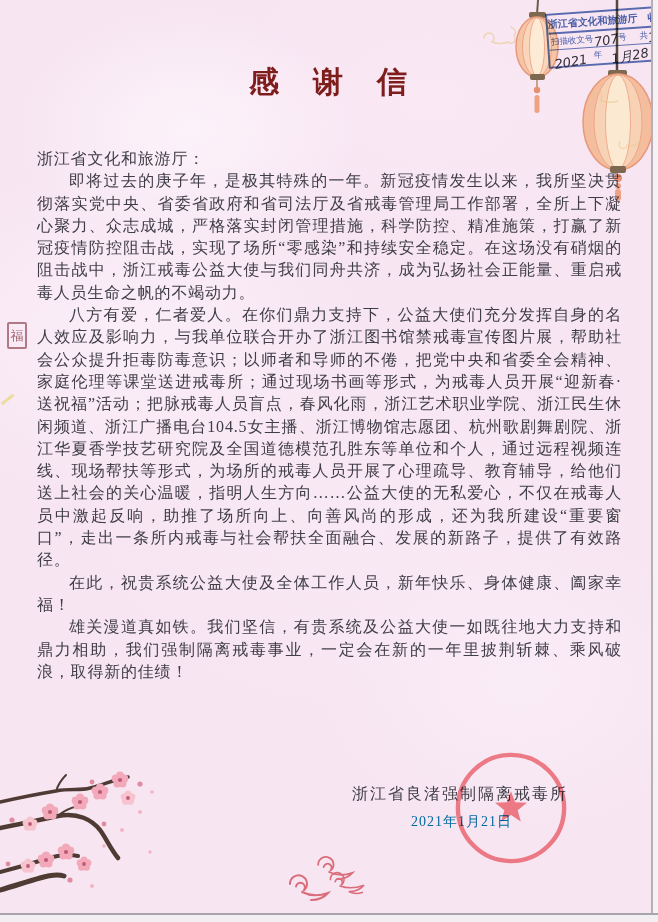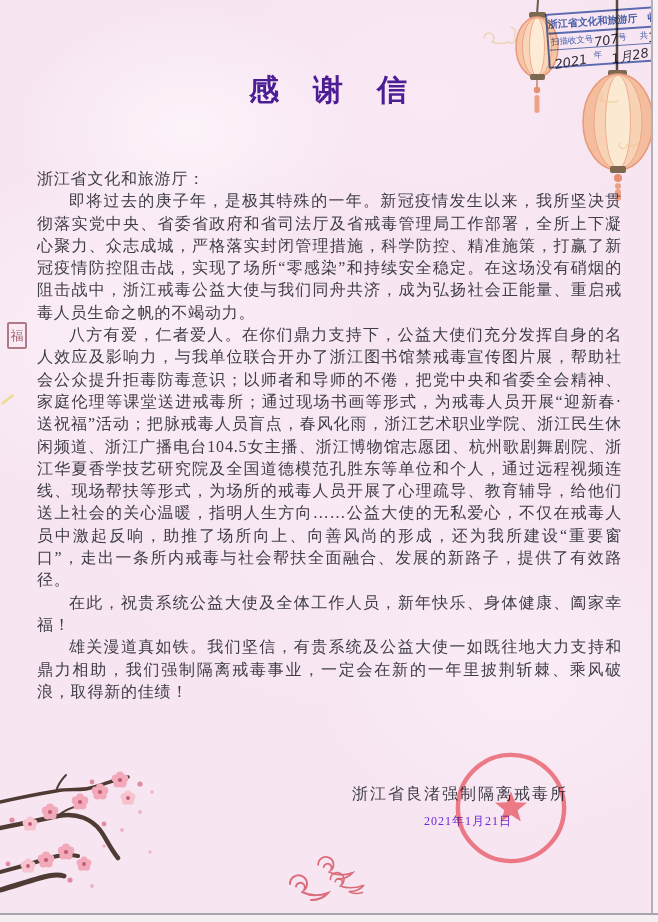--- a/index.html
+++ b/index.html
@@ -17,38 +17,38 @@
     position:absolute; inset:0; pointer-events:none;
     background:
       radial-gradient(170px 120px at 190px 130px, rgba(253,244,251,.9), rgba(253,244,251,0)),
       radial-gradient(210px 150px at 430px 100px, rgba(251,233,246,.8), rgba(251,233,246,0)),
       radial-gradient(230px 170px at 130px 330px, rgba(253,242,250,.7), rgba(253,242,250,0)),
       radial-gradient(260px 190px at 360px 520px, rgba(250,235,246,.6), rgba(250,235,246,0)),
       radial-gradient(200px 150px at 520px 680px, rgba(252,240,249,.6), rgba(252,240,249,0));
   }
   
   .title {
-    position:absolute; top:70px; left:0; width:100%;
+    position:absolute; top:62px; left:0; width:100%;
     text-align:center; font-size:30px; font-weight:bold;
-    color:#4c1d95; letter-spacing:2px; z-index:3; margin:0;
+    color:#7f1d1d; letter-spacing:2px; z-index:3; margin:0;
   }
   .letter-body {
     position:absolute; top:148px; left:37px; right:36px; z-index:3;
     font-size:16px; line-height:22.3px; letter-spacing:.8px;
     color:#3f3d48; text-align:justify;
   }
   .letter-body p { margin:0; text-indent:2em; }
-  .letter-body p.salutation { text-indent:0;margin-top:20px; }
+  .letter-body p.salutation { text-indent:0; }
   .sig-name {
     position:absolute; top:784px; right:90px; z-index:3;
     font-size:16px; letter-spacing:2px; color:#3f3d48;
   }
   .sig-date {
     position:absolute; top:813px; right:146px; z-index:3;
-    font-size:12px; letter-spacing:1px; color:#6d28d9;font-family:Liberation Serif, serif;
+    font-size:14px; letter-spacing:1px; color:#0369a1;font-family:Liberation Serif, serif;
   }
   
   .receipt-stamp {
     position:absolute; left:545px; top:14px; width:122px; z-index:6;
     border:2px solid rgba(74,102,176,.9); color:#4a66b0;
     transform:rotate(-4deg); transform-origin:left top;
     mix-blend-mode:multiply; background:rgba(255,255,255,.06);
   }
   .receipt-stamp .r1 {
     font-weight:bold; font-size:10px; line-height:17px; height:19px;

